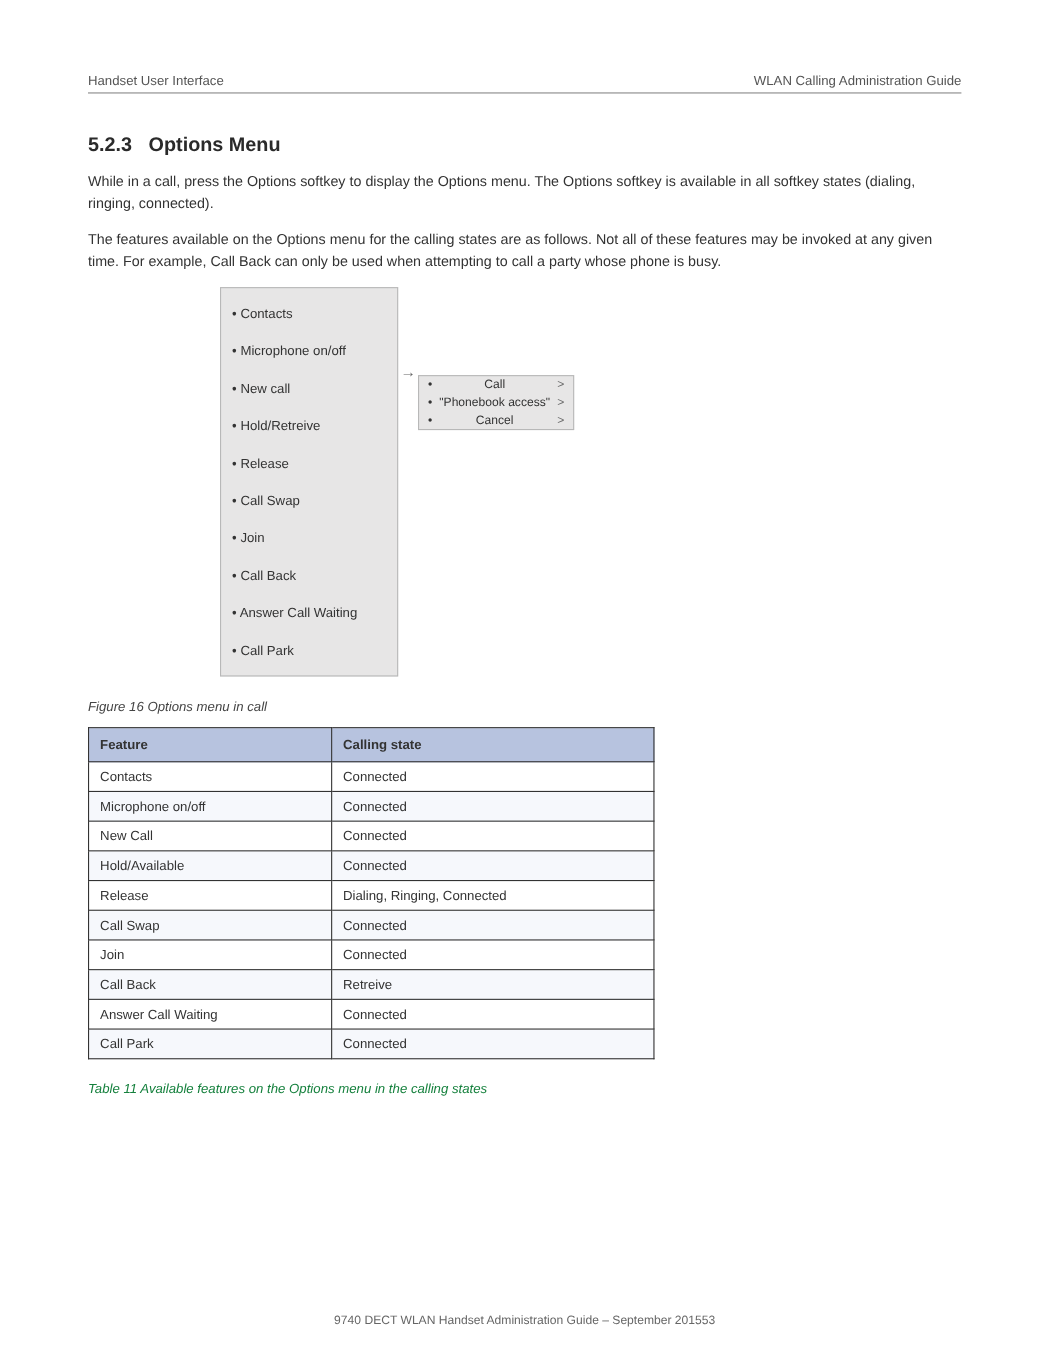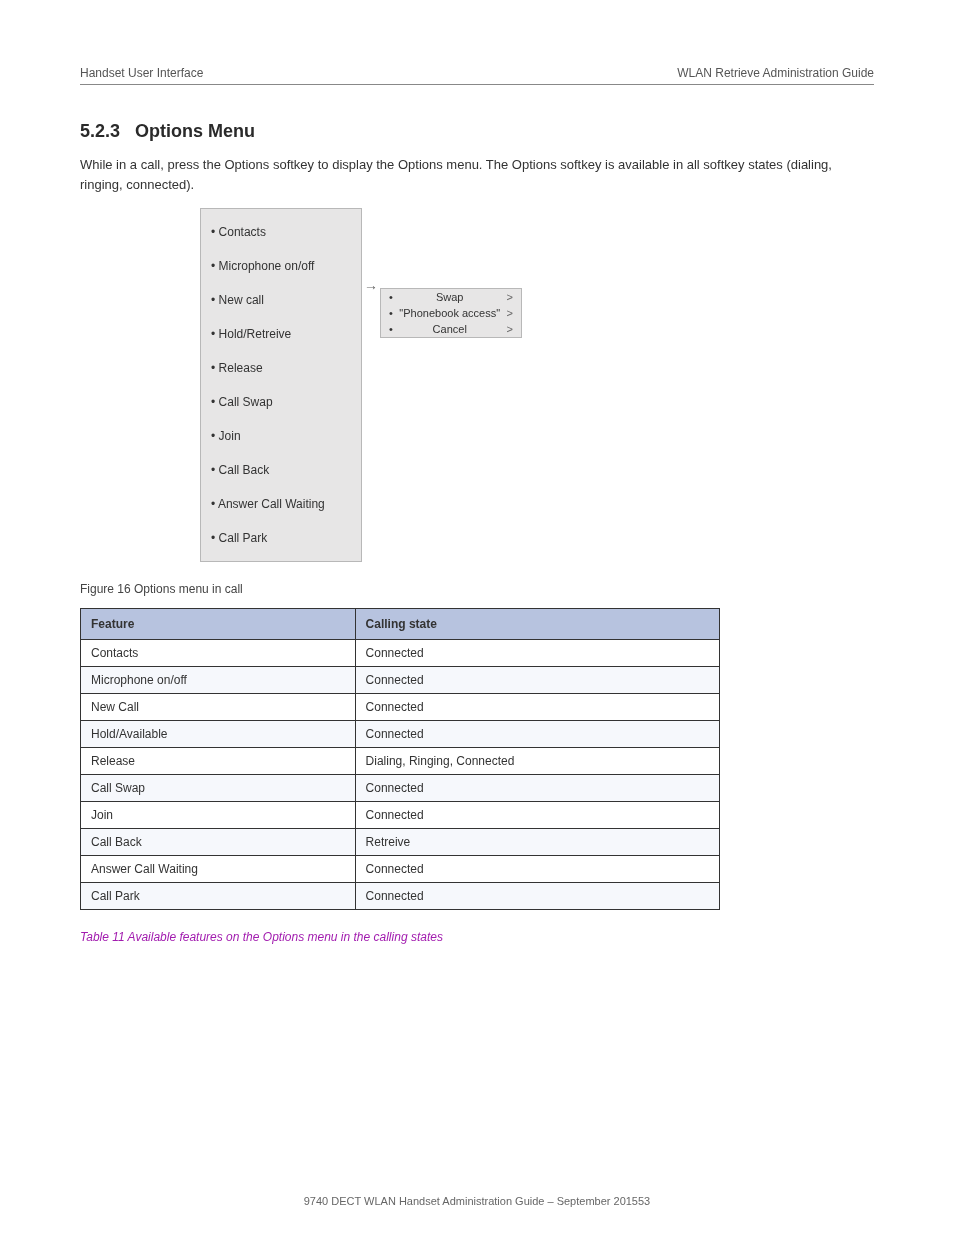--- a/index.html
+++ b/index.html
@@ -85,96 +85,98 @@
     display: flex;
     justify-content: space-between;
     align-items: center;
   }
   .sub-box li span.caret {
     color: #666;
     font-size: 11px;
   }
   .fig-caption {
     font-size: 12px;
+    font-style: italic;
     color: #444;
     margin: 8px 0 12px 0;
   }
   table.feat {
     border-collapse: collapse;
-    width: 640px;
+    width: 515px;
     margin: 6px 0 20px 0;
     font-size: 12px;
   }
   table.feat th {
     background: #b7c3df;
     border: 1px solid #333;
     padding: 8px 10px;
     text-align: left;
     font-weight: bold;
   }
   table.feat td {
     border: 1px solid #333;
     padding: 6px 10px;
   }
   table.feat tr:nth-child(even) td {
     background: #f6f8fc;
   }
   .tbl-caption {
     font-size: 12px;
     font-style: italic;
-    color: #a21caf;
+    color: #15803d;
     margin-top: 4px;
   }
   .footer {
     position: absolute;
     bottom: 28px;
     left: 80px;
     right: 80px;
     display: flex;
     justify-content: center;
     font-size: 11px;
     color: #666;
   }
 </style>
 </head>
 <body>
 
 <div class="page">
   <div class="header-line">
     <span>Handset User Interface</span>
-    <span>WLAN Retrieve Administration Guide</span>
+    <span>WLAN Calling Administration Guide</span>
   </div>
 
   <div class="section-num">
     <span>5.2.3</span>&nbsp;&nbsp;
     <span>Options Menu</span>
   </div>
 
   <p class="body-text">While in a call, press the Options softkey to display the Options menu. The Options softkey is available in all softkey states (dialing, ringing, connected).</p>
+  <p class="body-text">The features available on the Options menu for the calling states are as follows. Not all of these features may be invoked at any given time. For example, Call Back can only be used when attempting to call a party whose phone is busy.</p>
 
   <div class="figure-row">
     <div class="menu-box">
       <ul>
         <li>Contacts</li>
         <li>Microphone on/off</li>
         <li>New call</li>
         <li>Hold/Retreive</li>
         <li>Release</li>
         <li>Call Swap</li>
         <li>Join</li>
         <li>Call Back</li>
         <li>Answer Call Waiting</li>
         <li>Call Park</li>
       </ul>
     </div>
     <div class="arrow-col">→</div>
     <div class="sub-box">
       <ul>
         <li>
-            <span>Swap</span>
+            <span>Call</span>
             <span class="caret">&gt;</span>
           </li>
         <li>
             <span>"Phonebook access"</span>
             <span class="caret">&gt;</span>
           </li>
         <li>
             <span>Cancel</span>
             <span class="caret">&gt;</span>
           </li>

